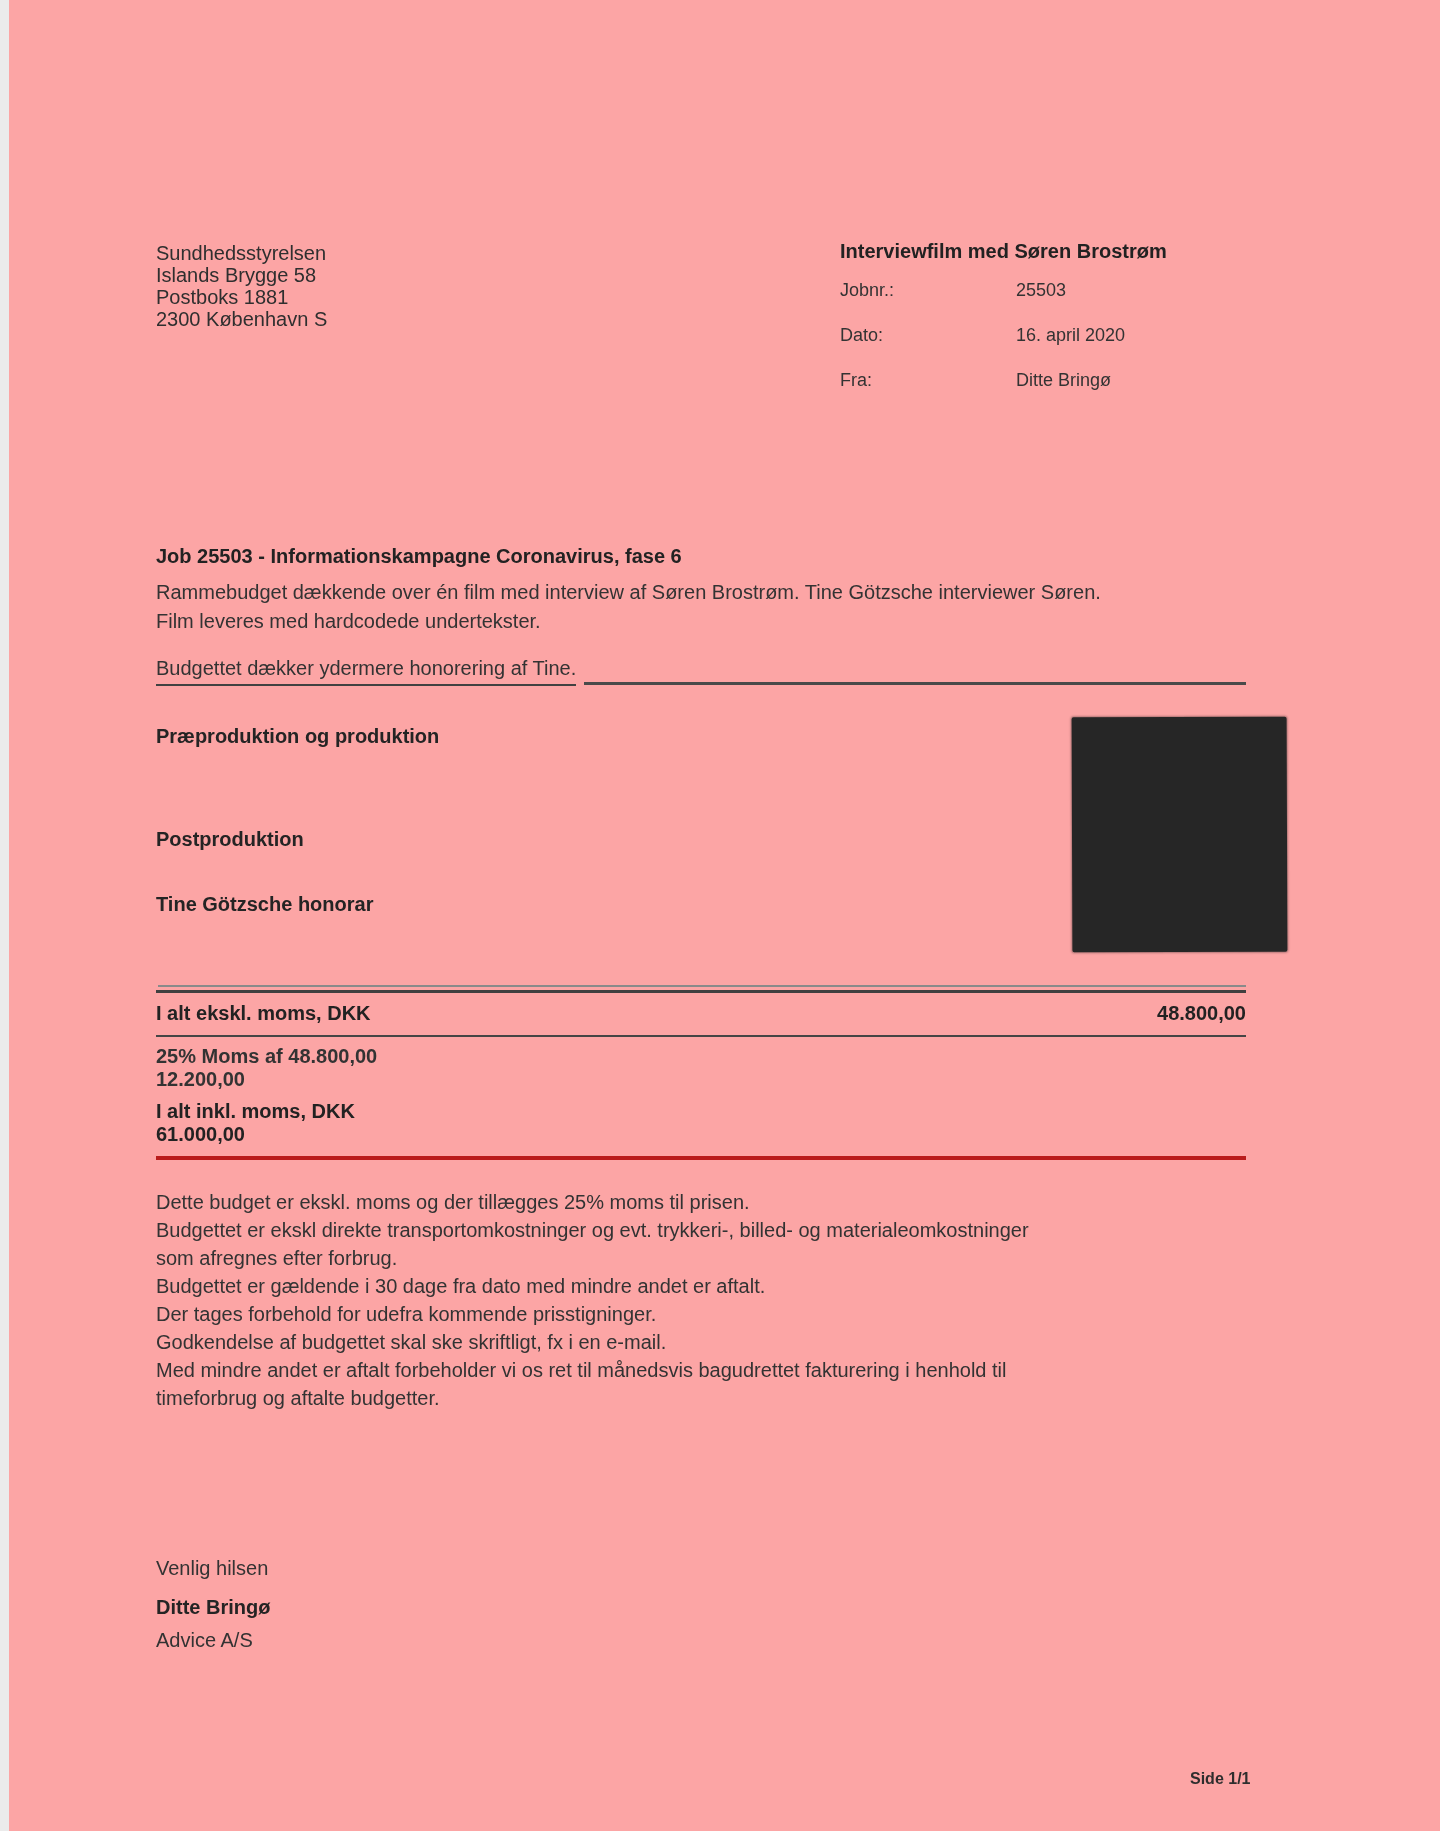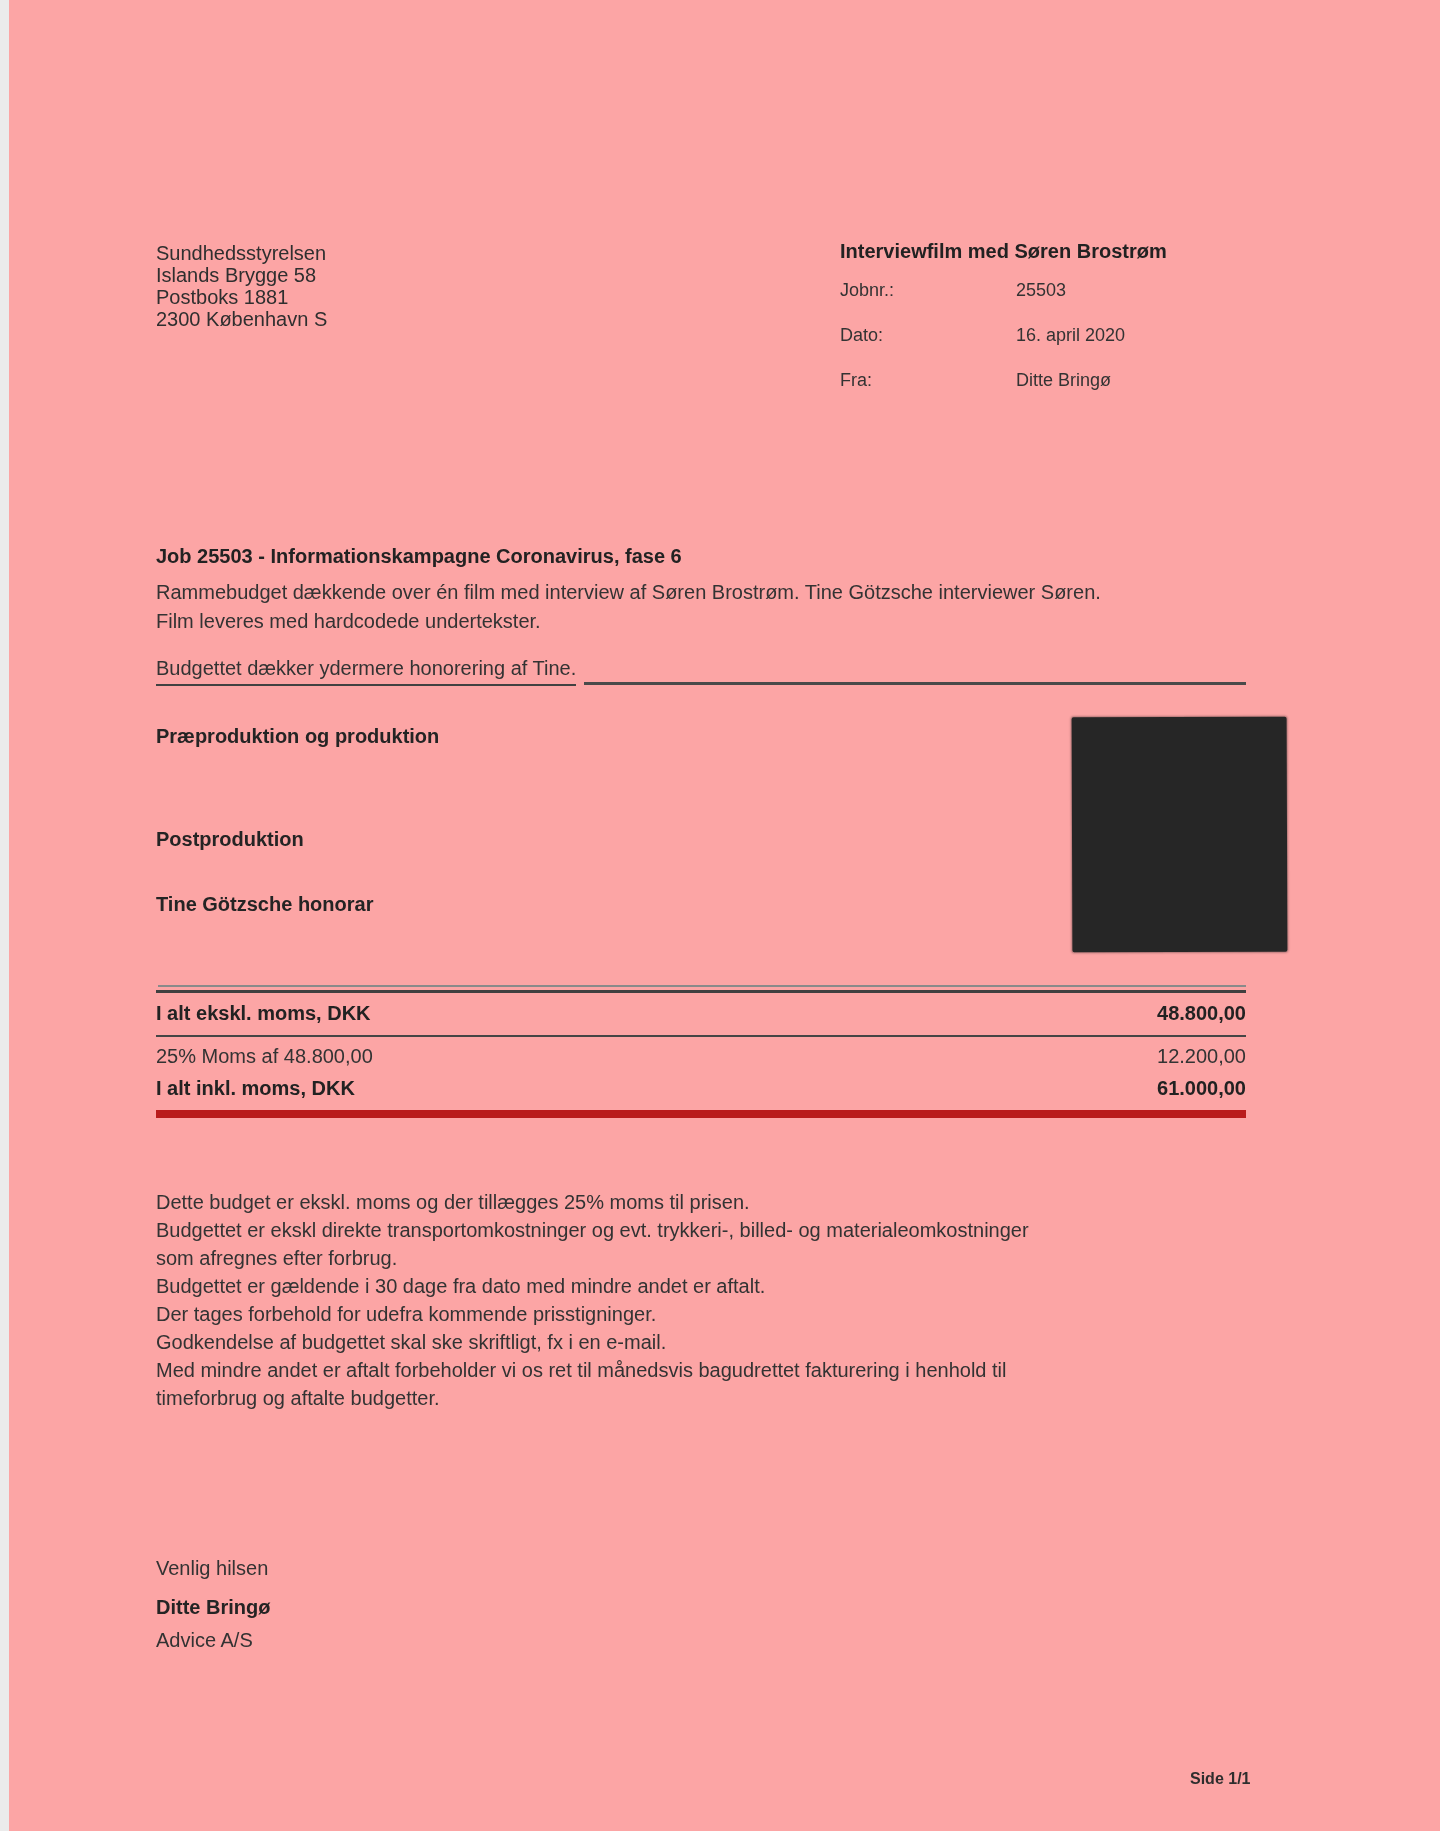--- a/index.html
+++ b/index.html
@@ -37,29 +37,29 @@
   .sec-2 { top:893px; }
   
   .redacted {
     position:absolute; left:1072px; top:717px; width:215px; height:235px;
     border-radius:2px;
     box-shadow:0 0 2px 1px rgba(25,25,25,0.35);
     transform:rotate(-0.2deg);
   }
   
   .totals { position:absolute; left:156px; top:990px; width:1090px;
-            border-top:3px solid #404040; border-bottom:8px solid #b91c1c;
+            border-top:3px solid #404040; border-bottom:4px solid #b91c1c;
             font-size:20px; }
   .totals::before { content:""; position:absolute; left:2px; right:0; top:-8px; border-top:2px solid #8a8a8a; }
   .t-row { display:flex; justify-content:space-between; align-items:baseline; }
   .t-bold { font-weight:700; color:#222; }
-  .t-reg { font-weight:400; color:#333; }
+  .t-reg { font-weight:700; color:#333;flex-direction:column; }
   .t-row-0 { padding:9px 0 10px; border-bottom:2px solid #454545; }
   .t-row-1 { padding:8px 0 4px; }
-  .t-row-2 { padding:5px 0 10px; }
+  .t-row-2 { padding:5px 0 10px;flex-direction:column; }
   
   .terms { position:absolute; left:156px; top:1188px; font-size:20px; line-height:28px; color:#333; width:1180px; }
   
   .signature { position:absolute; left:156px; top:1557px; font-size:20px; color:#333; }
   .sig-greet { margin-bottom:16px; }
   .sig-name { font-weight:700; color:#242424; margin-bottom:10px; }
   
   .footer { position:absolute; left:1190px; top:1770px; font-size:16px; color:#2e2e2e;font-weight:bold; }
 </style>
 </head>

